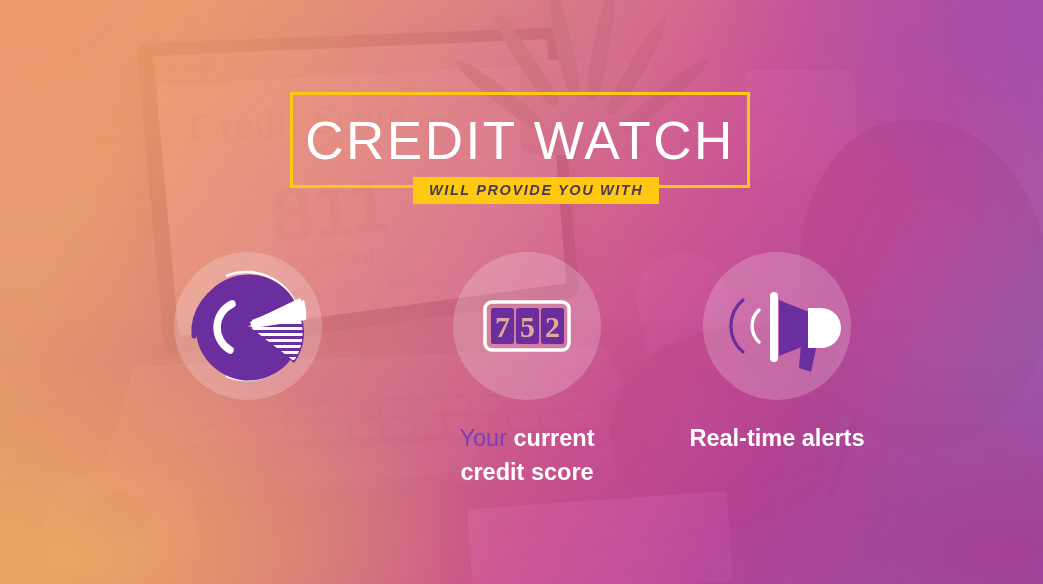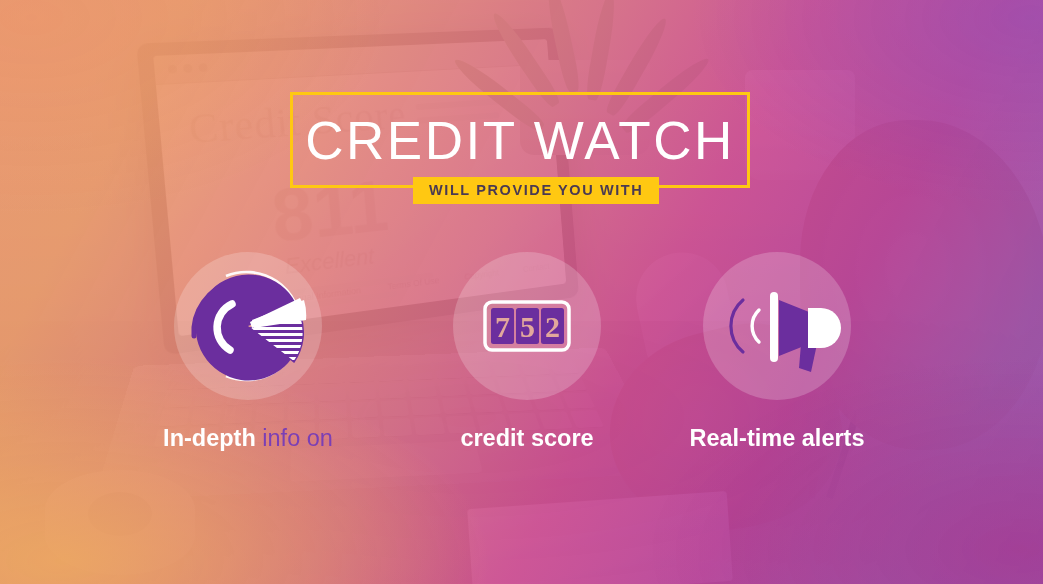--- a/index.html
+++ b/index.html
@@ -205,20 +205,21 @@
   .badge {
     position: absolute;
     left: 413px; top: 177px;
     padding: 5px 16px 6px 16px;
     background: #FFC812;
     color: #4a3a52;
     font-size: 14.5px;
     font-weight: bold;
     letter-spacing: 1.6px;
     white-space: nowrap;
+    font-style: italic;
   }
 
   
   .cols {
     position: absolute;
     left: 0; top: 252px; width: 1043px;
   }
   .col {
     position: absolute;
     width: 300px;
@@ -392,37 +393,37 @@
 
           <path d="M 70 70 L 120 56 A 52 52 0 0 1 114 104 Z" fill="url(#stripes)" stroke="#6B2E9E" stroke-width="1.4"></path>
 
           <path d="M 72 62 L 124 42 A 54 54 0 0 1 126 62 L 74 70 Z" fill="#ffffff"></path>
           <path d="M 70 64 L 120 40 A 53 53 0 0 1 126 58 L 72 70 Z" fill="#ffffff"></path>
 
           <path d="M 52 46 A 26 26 0 0 0 50 92" fill="none" stroke="#ffffff" stroke-width="7.5" stroke-linecap="round"></path>
         </svg>
       </div>
       <div class="caption">
-        <div><b>In-depth</b><span class="lt"> info on</span></div>
       </div>
     </div>
 
     <div class="col col-1">
       <div class="medallion">
         <svg width="136" height="136" viewBox="0 0 136 136">
           <rect x="26" y="44" width="84" height="48" rx="7" ry="7" fill="none" stroke="#ffffff" stroke-width="3.5"></rect>
           <rect x="32" y="50" width="23" height="36" rx="2.5" fill="#6B2E9E"></rect>
           <rect x="57" y="50" width="23" height="36" rx="2.5" fill="#6B2E9E"></rect>
           <rect x="82" y="50" width="23" height="36" rx="2.5" fill="#6B2E9E"></rect>
           <text x="43.5" y="79" text-anchor="middle" fill="#e2a89c" font-family="Liberation Serif, serif" font-size="30" font-weight="bold">7</text>
           <text x="68.5" y="79" text-anchor="middle" fill="#e2a89c" font-family="Liberation Serif, serif" font-size="30" font-weight="bold">5</text>
           <text x="93.5" y="79" text-anchor="middle" fill="#e2a89c" font-family="Liberation Serif, serif" font-size="30" font-weight="bold">2</text>
         </svg>
       </div>
       <div class="caption cap2">
+        <div><span class="lt">Your </span><b>current</b></div>
         <div><b>credit score</b></div>
       </div>
     </div>
 
     <div class="col col-2">
       <div class="medallion">
         <svg width="136" height="136" viewBox="0 0 136 136">
 
           <path d="M 34 42 A 34 34 0 0 0 34 94" fill="none" stroke="#6B2E9E" stroke-width="3.2" stroke-linecap="round"></path>
           <path d="M 50 52 A 22 22 0 0 0 50 84" fill="none" stroke="#ffffff" stroke-width="3.4" stroke-linecap="round"></path>

